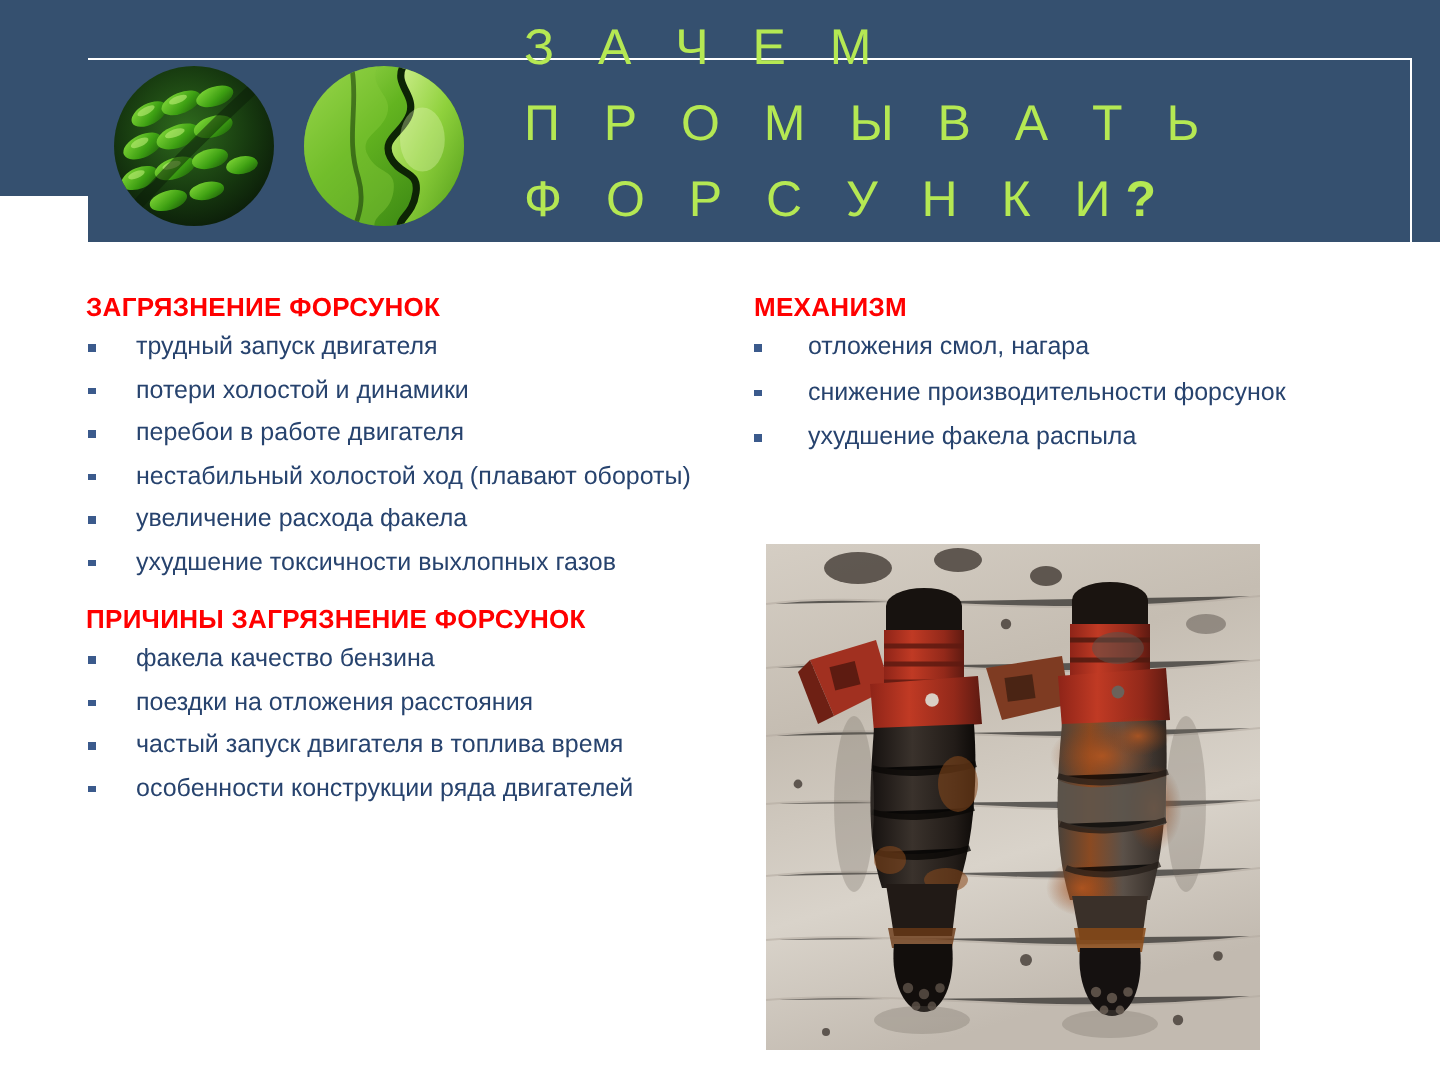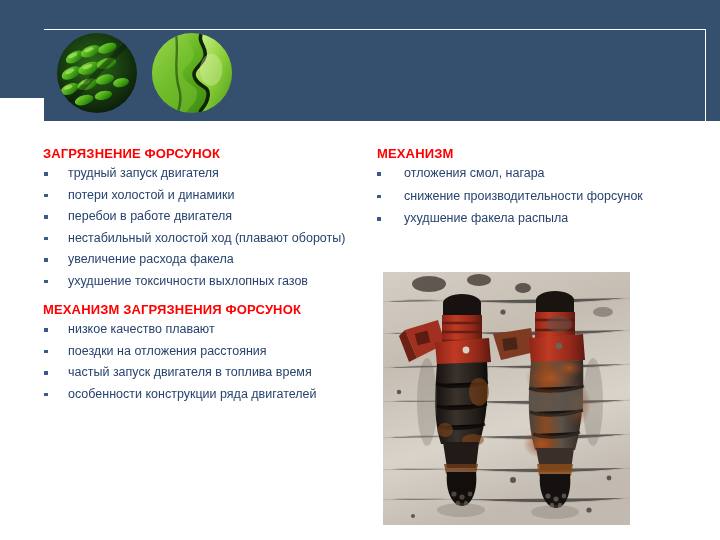--- a/index.html
+++ b/index.html
@@ -202,37 +202,40 @@
       </defs>
       <rect width="100" height="100" fill="url(#pzBg)"></rect>
       <path d="M0,0 L46,0 C40,14 56,18 52,30 C48,42 34,44 40,56 C46,68 58,64 56,78 C54,92 44,92 44,100 L0,100 Z" fill="#86c93a" opacity="0.45"></path>
       <path d="M62,0 C56,12 70,18 66,30 C62,42 48,45 54,57 C60,69 72,65 70,79 C68,93 60,94 60,100 L100,100 L100,0 Z" fill="url(#pzRight)"></path>
       <path d="M62,0 C56,12 70,18 66,30 C62,42 48,45 54,57 C60,69 72,65 70,79 C68,93 60,94 60,100" stroke="#0d2405" stroke-width="4.5" fill="none" stroke-linecap="round"></path>
       <path d="M30,2 C34,24 26,46 34,70 C38,84 34,94 32,100" stroke="#13330a" stroke-width="3" fill="none" opacity="0.55"></path>
       <ellipse cx="74" cy="46" rx="14" ry="20" fill="#e6f7b8" opacity="0.35"></ellipse>
     </svg>
   </div>
 
+  <div id="title"><span>З А Ч Е М</span>
+<span>П Р О М Ы В А Т Ь</span>
+<span>Ф О Р С У Н К И</span><span class="qmark">?</span></div>
 </div>
 
 <div class="col" id="col-left">
 
   <div class="sec-head">ЗАГРЯЗНЕНИЕ ФОРСУНОК</div>
   <ul class="bullets">
     <li>трудный запуск двигателя</li>
     <li>потери холостой и динамики</li>
     <li>перебои в работе двигателя</li>
     <li>нестабильный холостой ход (плавают обороты)</li>
     <li>увеличение расхода факела</li>
     <li>ухудшение токсичности выхлопных газов</li>
   </ul>
 
-  <div class="sec-head sec-head-2">МЕХАНИЗМ ЗАГРЯЗНЕНИЯ ФОРСУНОК</div>
+  <div class="sec-head sec-head-2">ПРИЧИНЫ ЗАГРЯЗНЕНИЕ ФОРСУНОК</div>
   <ul class="bullets">
-    <li>низкое качество плавают</li>
+    <li>факела качество бензина</li>
     <li>поездки на отложения расстояния</li>
     <li>частый запуск двигателя в топлива время</li>
     <li>особенности конструкции ряда двигателей</li>
   </ul>
 </div>
 
 <div class="col" id="col-right">
   <div class="sec-head">МЕХАНИЗМ</div>
   <ul class="bullets">
     <li>отложения смол, нагара</li>

